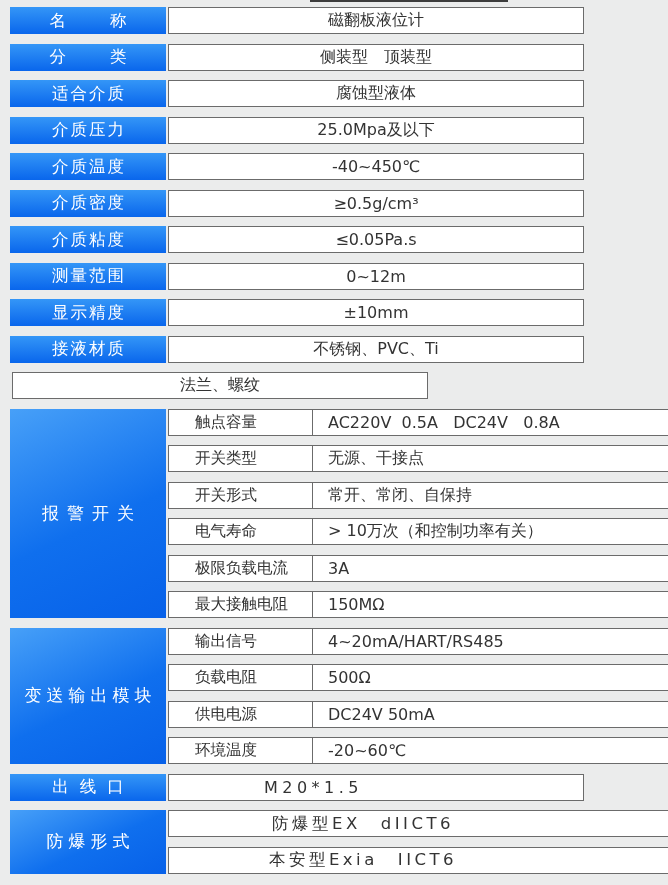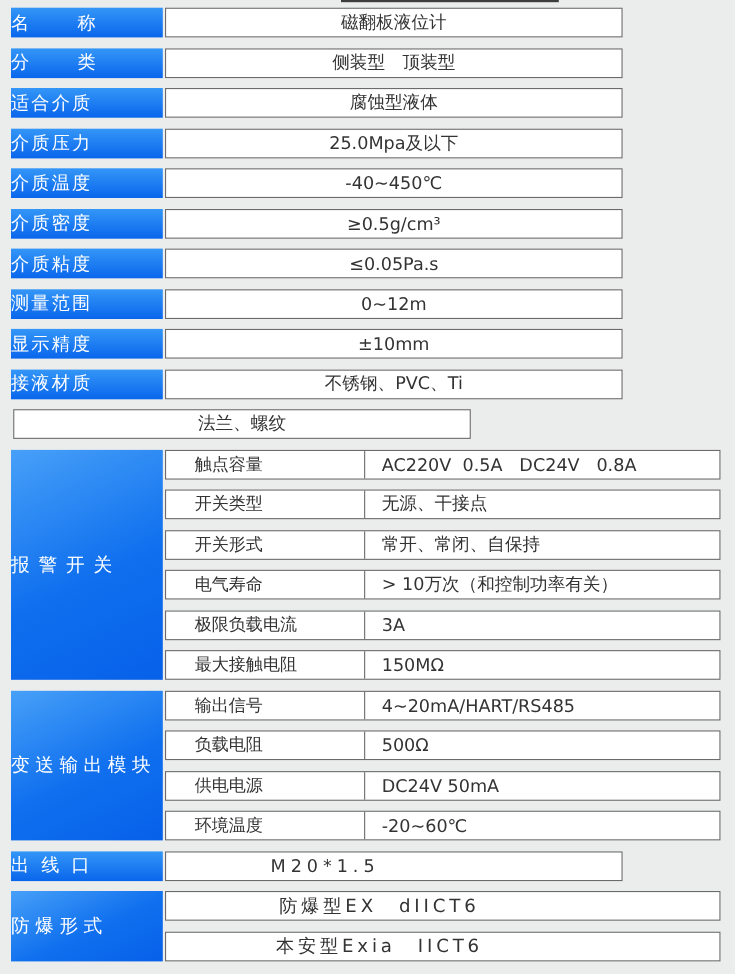--- a/index.html
+++ b/index.html
@@ -9,24 +9,24 @@
     font-family: "DejaVu Sans", "Liberation Sans", sans-serif;
     color: #333333;
     overflow: hidden;
   }
   .sheet { position: relative; width: 668px; height: 885px; padding-top: 7px; box-sizing: border-box; }
   .artifact { position: absolute; top: 0; left: 310px; width: 198px; height: 2px; background: #3d3d3d; }
 
   
   .row { display: flex; align-items: stretch; height: 27px; margin: 0 0 9.5px 10px; }
   .lbl {
-    flex: none; width: 138px;
+    flex: none; width: 156px;
     background: linear-gradient(180deg, #3496f7 0%, #0966ec 100%);
     color: #ffffff; font-size: 16.5px;
-    display: flex; align-items: center; justify-content: flex-start;
+    display: flex; align-items: center; justify-content: center;
   }
   .lbl span { letter-spacing: 2px; margin-right: -2px; white-space: pre; }
   .lbl.spread2 span { letter-spacing: 44px; margin-right: -44px; }
   .lbl.spread3 span { letter-spacing: 11px; margin-right: -11px; }
   .val {
     flex: none; width: 416px; margin-left: 2px;
     background: #ffffff; border: 1px solid #6b6b6b; box-sizing: border-box;
     font-size: 16px; display: flex; align-items: center; justify-content: center;
   }
   .val span { white-space: pre; }
@@ -41,21 +41,21 @@
   .grow .lbl.ls5 span { letter-spacing: 5px; margin-right: -5px; }
   .subrows { display: flex; flex-direction: column; margin-left: 2px; }
   .subrow { display: flex; height: 27px; margin-bottom: 9.5px; }
   .subrow:last-child { margin-bottom: 0; }
   .subcell {
     width: 505px; box-sizing: border-box;
     background: #ffffff; border: 1px solid #6b6b6b;
     display: flex; align-items: stretch;
   }
   .sublbl {
-    flex: none; width: 181px; box-sizing: border-box; padding-left: 26px;
+    flex: none; width: 144px; box-sizing: border-box; padding-left: 26px;
     border-right: 1px solid #6b6b6b;
     display: flex; align-items: center; font-size: 15.5px;
   }
   .subval { flex: 1; padding-left: 15px; display: flex; align-items: center; font-size: 16px; }
   .subval span, .sublbl span { white-space: pre; }
 
   
   .subcell.center { justify-content: center; align-items: center; padding-right: 115px; font-size: 16.5px; }
   .subcell.center span { letter-spacing: 3.5px; white-space: pre; }
 

